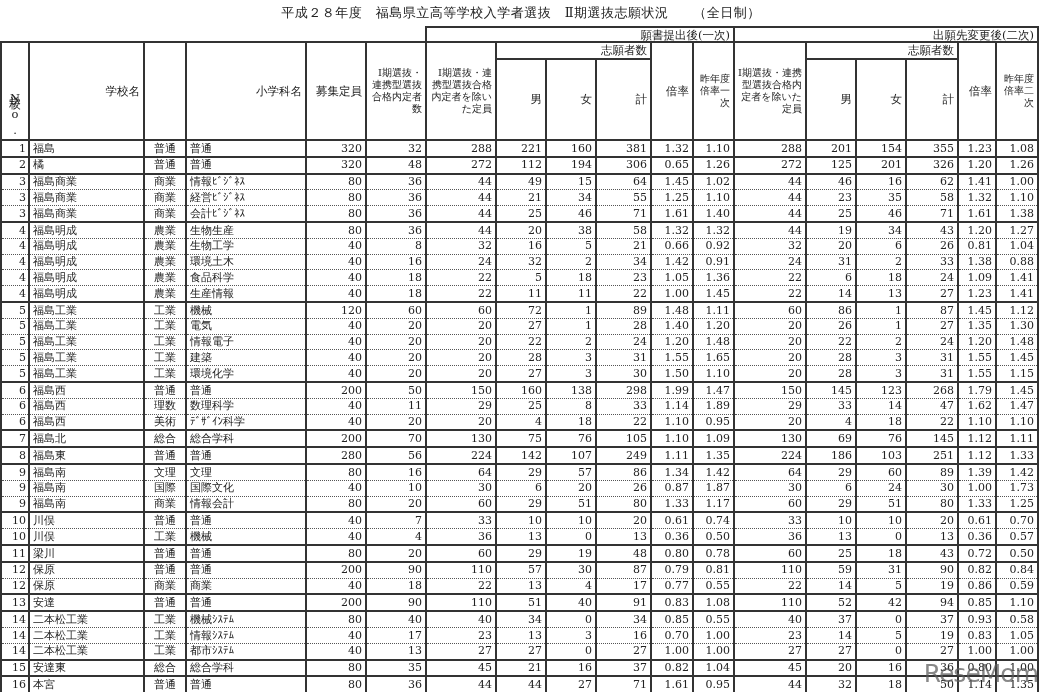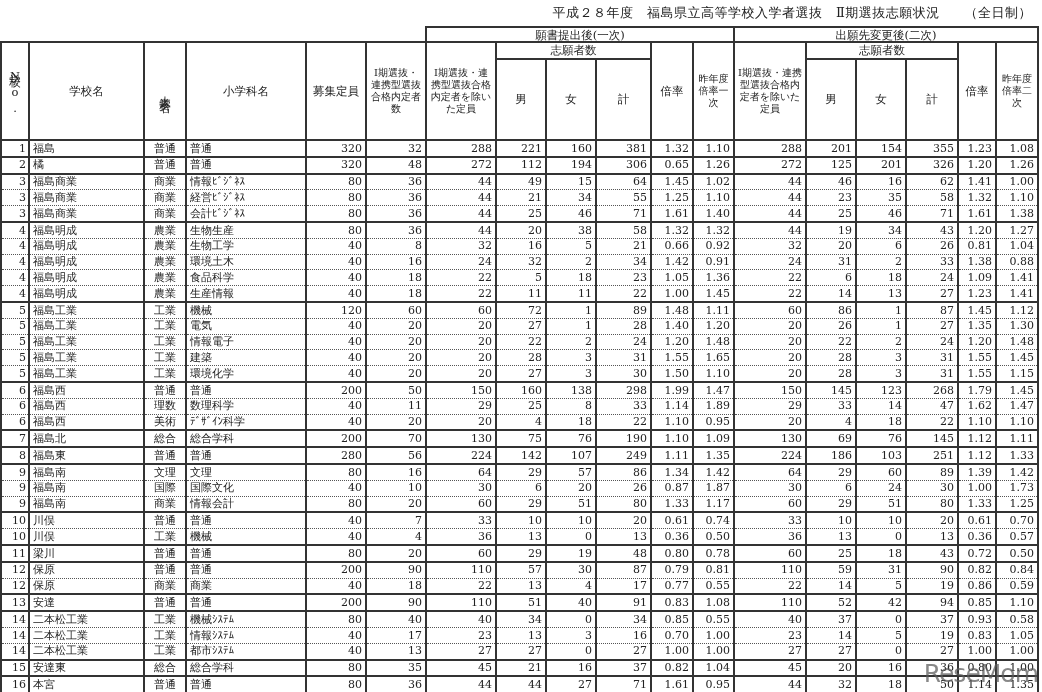--- a/index.html
+++ b/index.html
@@ -1,21 +1,21 @@
 <!DOCTYPE html>
 <html><head>
 <meta charset="utf-8">
 <style>
   html,body{margin:0;padding:0;background:#fff;}
   body{width:1042px;height:692px;overflow:hidden;position:relative;font-family:"DejaVu Serif","Liberation Serif",serif;color:#222;}
-  .title{position:absolute;left:0;top:4px;width:1042px;text-align:right;font-size:13px;letter-spacing:0.5px;}
+  .title{position:absolute;left:0;top:4px;width:1042px;text-align:center;font-size:13px;letter-spacing:0.5px;}
   .title span{margin:0 10px;}
   table{position:absolute;left:0;top:26px;border-collapse:collapse;table-layout:fixed;font-size:11px;}
   td,th{padding:0 3px;white-space:nowrap;overflow:hidden;line-height:13.5px;}
-  th{font-weight:normal;text-align:center;border:2px solid #333;font-size:10px;line-height:12px;}
+  th{font-weight:normal;text-align:right;border:2px solid #333;font-size:10px;line-height:12px;}
   th.big{font-size:11.5px;}
   th.grp{font-size:11.5px;height:13px;border-bottom:1px solid #333;}
   th.empty{border:none;}
   th.vert{writing-mode:vertical-rl;text-orientation:upright;font-size:11.5px;letter-spacing:2px;}
   td{border-left:2px solid #333;border-right:2px solid #333;border-bottom:1px dotted #555;height:14.8px;}
   td.num{text-align:right;}
   td.c{text-align:left;}
   td.ctr{text-align:center;}
   td.no{text-align:right;padding-right:2px;border-right:2px solid #333;}
   td.m{border-right:1px dotted #555;}
@@ -446,21 +446,21 @@
       <tr class="gs">
         <td class="no">7</td>
         <td class="c">福島北</td>
         <td class="ctr">総合</td>
         <td class="c">総合学科</td>
         <td class="num">200</td>
         <td class="num">70</td>
         <td class="num">130</td>
         <td class="num m">75</td>
         <td class="num">76</td>
-        <td class="num">190</td>
+        <td class="num">105</td>
         <td class="num">1.10</td>
         <td class="num">1.09</td>
         <td class="num">130</td>
         <td class="num m">69</td>
         <td class="num">76</td>
         <td class="num">145</td>
         <td class="num">1.12</td>
         <td class="num">1.11</td>
       </tr>
       <tr class="gs">

